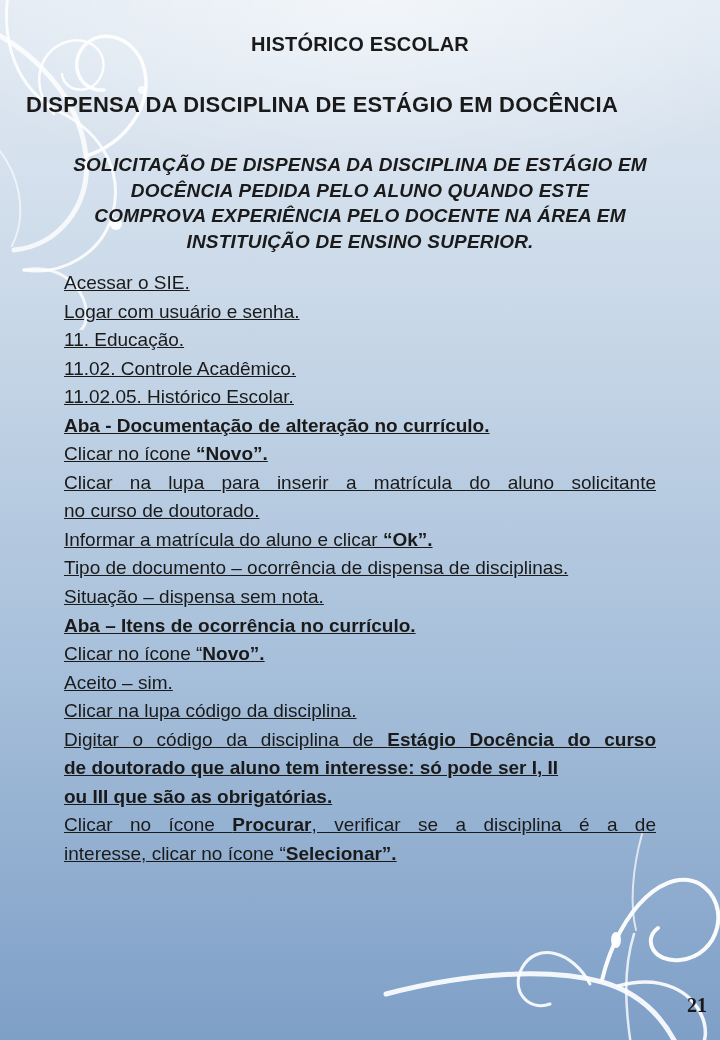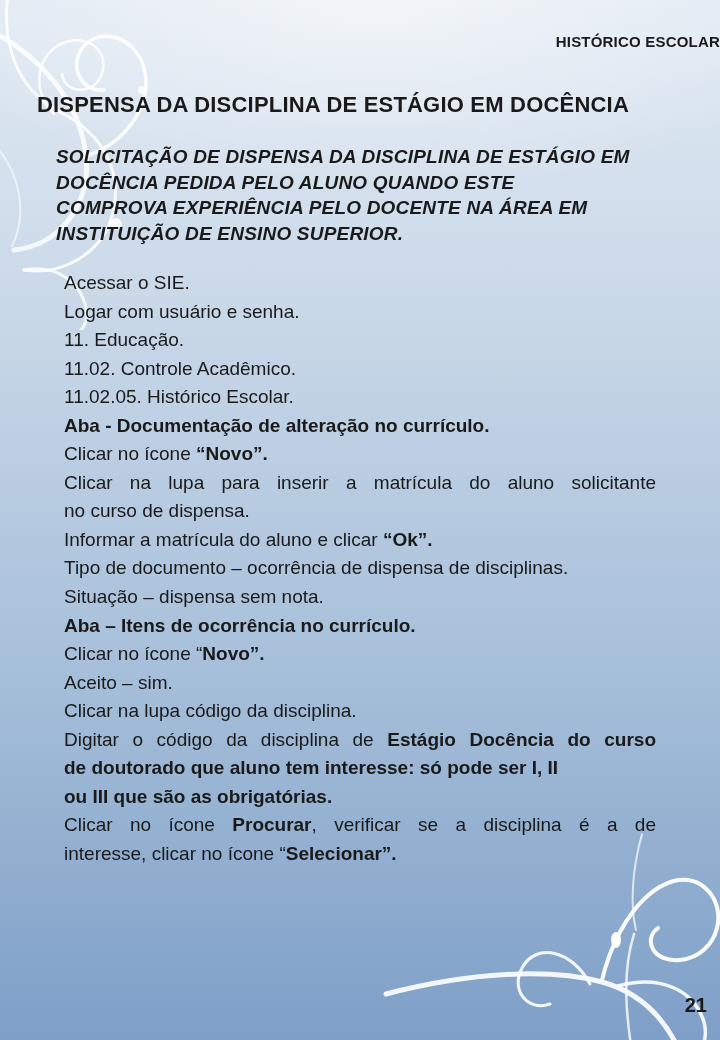--- a/index.html
+++ b/index.html
@@ -12,41 +12,41 @@
       radial-gradient(90% 26% at 52% 0%, rgba(255,255,255,.55), rgba(255,255,255,0) 72%),
       linear-gradient(180deg, #e2eaf3 0%, #c9d8e8 30%, #a9c1db 62%, #7e9fc7 100%);
   }
 
   .fl { position:absolute; pointer-events:none; }
   .fl-tl { left:-6px; top:-6px; }
   .fl-br { left:380px; top:822px; }
 
   .title {
     position:absolute; top:33px; left:0; width:720px;
-    text-align:right; font-size:15px; font-weight:bold; letter-spacing:.2px;
+    text-align:center; font-size:20px; font-weight:bold; letter-spacing:.2px;
   }
   .heading {
-    position:absolute; top:92px; left:15px; width:636px;
+    position:absolute; top:92px; left:4px; width:636px;
     text-align:center; font-size:22px; font-weight:bold; letter-spacing:.2px;
   }
   .subtitle {
-    position:absolute; top:144px; left:56px; right:56px;
-    font-size:19px; font-weight:bold; font-style:italic;
+    position:absolute; top:152px; left:56px; right:56px;
+    text-align:center; font-size:19px; font-weight:bold; font-style:italic;
     line-height:25.6px; letter-spacing:.2px;
   }
   .steps {
     position:absolute; top:269px; left:64px; right:64px;
     font-size:19px; line-height:28.55px;
   }
-  .step { white-space:normal; }
+  .step { white-space:normal;text-decoration:underline; }
   .step .b { font-weight:bold; }
   .step.stretch { text-align:justify; text-align-last:justify; }
   .page-number {
     position:absolute; top:994px; right:13px;
-    font-size:20px; font-weight:bold;
+    font-size:20px; font-weight:bold;font-family:Liberation Serif, serif;
   }
 </style>
 </head>
 <body>
 
 <div class="slide">
 
   <svg class="fl fl-tl" width="256" height="336" viewBox="0 0 256 336" aria-hidden="true">
     <g fill="none" stroke="#ffffff" stroke-linecap="round">
       <path d="M16,-12 C4,50 24,96 66,118 C110,140 130,180 118,222 C108,258 70,282 30,276" stroke-width="3" opacity="0.85"></path>
@@ -85,21 +85,21 @@
 
   <div class="steps">
       <div class="step"><span>Acessar o SIE.</span></div>
       <div class="step"><span>Logar com usuário e senha.</span></div>
       <div class="step"><span>11. Educação.</span></div>
       <div class="step"><span>11.02. Controle Acadêmico.</span></div>
       <div class="step"><span>11.02.05. Histórico Escolar.</span></div>
       <div class="step"><span class="b">Aba - Documentação de alteração no currículo.</span></div>
       <div class="step"><span>Clicar no ícone </span><span class="b">“Novo”.</span></div>
       <div class="step stretch"><span>Clicar na lupa para inserir a matrícula do aluno solicitante</span></div>
-      <div class="step"><span>no curso de dispensa.</span></div>
+      <div class="step"><span>no curso de doutorado.</span></div>
       <div class="step"><span>Informar a matrícula do aluno e clicar </span><span class="b">“Ok”.</span></div>
       <div class="step"><span>Tipo de documento – ocorrência de dispensa de disciplinas.</span></div>
       <div class="step"><span>Situação – dispensa sem nota.</span></div>
       <div class="step"><span class="b">Aba – Itens de ocorrência no currículo.</span></div>
       <div class="step"><span>Clicar no ícone “</span><span class="b">Novo”.</span></div>
       <div class="step"><span>Aceito – sim.</span></div>
       <div class="step"><span>Clicar na lupa código da disciplina.</span></div>
       <div class="step stretch"><span>Digitar o código da disciplina de </span><span class="b">Estágio Docência do curso</span></div>
       <div class="step"><span class="b">de doutorado que aluno tem interesse: só pode ser I, II</span></div>
       <div class="step"><span class="b">ou III que são as obrigatórias.</span></div>

